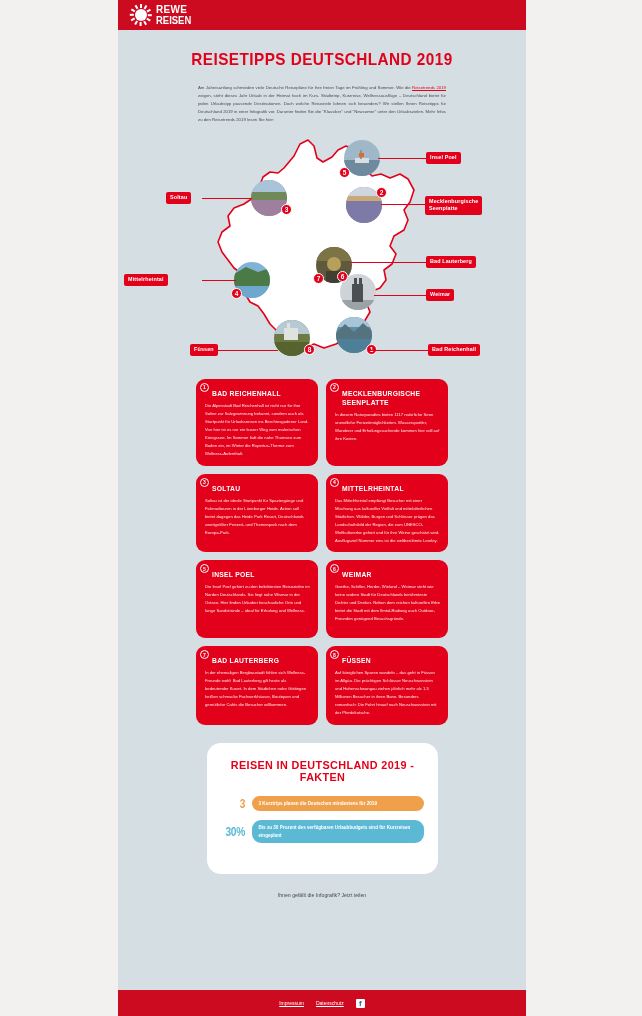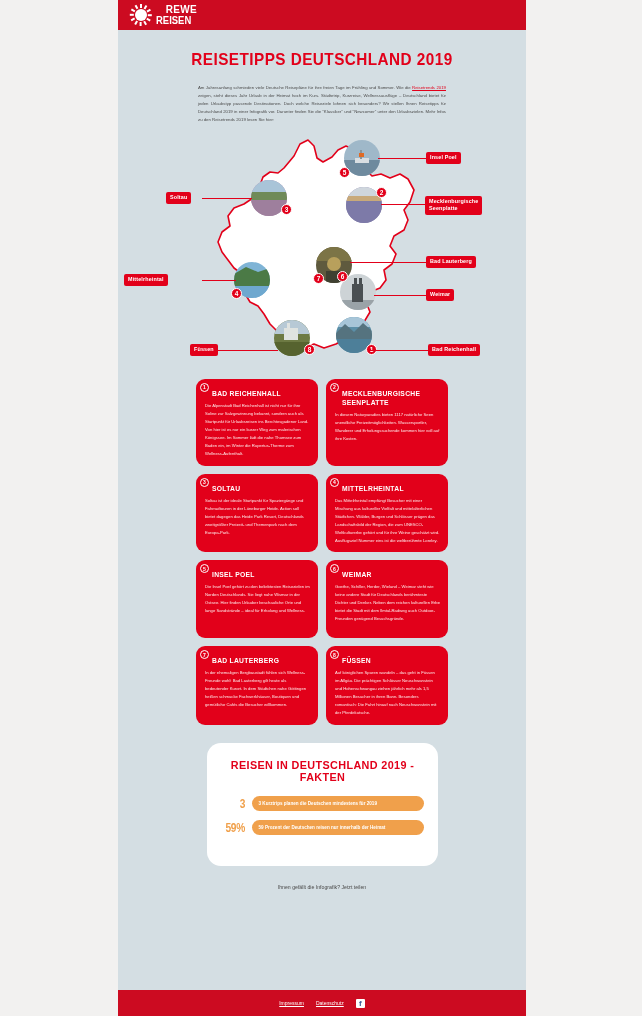--- a/index.html
+++ b/index.html
@@ -25,21 +25,21 @@
   .logo { display: flex; align-items: center; gap: 4px; }
   .sun-icon { width: 22px; height: 22px; position: relative; flex: 0 0 auto; }
   .sun-icon .disc {
     position: absolute; left: 5px; top: 5px; width: 12px; height: 12px;
     background: #fff; border-radius: 50%;
   }
   .sun-icon .ray {
     position: absolute; left: 10.2px; top: 0px; width: 1.6px; height: 4px;
     background: #fff; transform-origin: 0.8px 11px;
   }
-  .logo-text { line-height: 0.92; text-align: right; }
+  .logo-text { line-height: 0.92; }
   .logo-text .l1 {
     color: #fff; font-size: 10px; font-weight: bold;
     letter-spacing: 0.3px; font-family: "Liberation Sans", sans-serif;
   }
   .logo-text .l2 {
     color: #fff; font-size: 11px; font-weight: bold;
     letter-spacing: 0px; font-family: "Liberation Sans Narrow", "Liberation Sans", sans-serif;
     transform: scaleX(0.86); transform-origin: left center;
   }
 
@@ -340,22 +340,22 @@
     </div>
 
     <div class="facts">
       <div class="facts-title">REISEN IN DEUTSCHLAND 2019 - FAKTEN</div>
 
       <div class="fact">
         <span class="num c-orange">3</span>
         <span class="pill p-orange">3 Kurztrips planen die Deutschen mindestens für 2019</span>
       </div>
       <div class="fact">
-        <span class="num c-orange">59%</span>
-        <span class="pill p-orange">59 Prozent der Deutschen reisen nur innerhalb der Heimat</span>
+        <span class="num c-blue">30%</span>
+        <span class="pill p-blue">Bis zu 30 Prozent des verfügbaren Urlaubbudgets sind für Kurzreisen eingeplant</span>
       </div>
     </div>
 
     <div class="share">
       <div class="share-text">Ihnen gefällt die Infografik? Jetzt teilen</div>
 
     </div>
 
     <div class="footer">
       <a href="#">Impressum</a>

